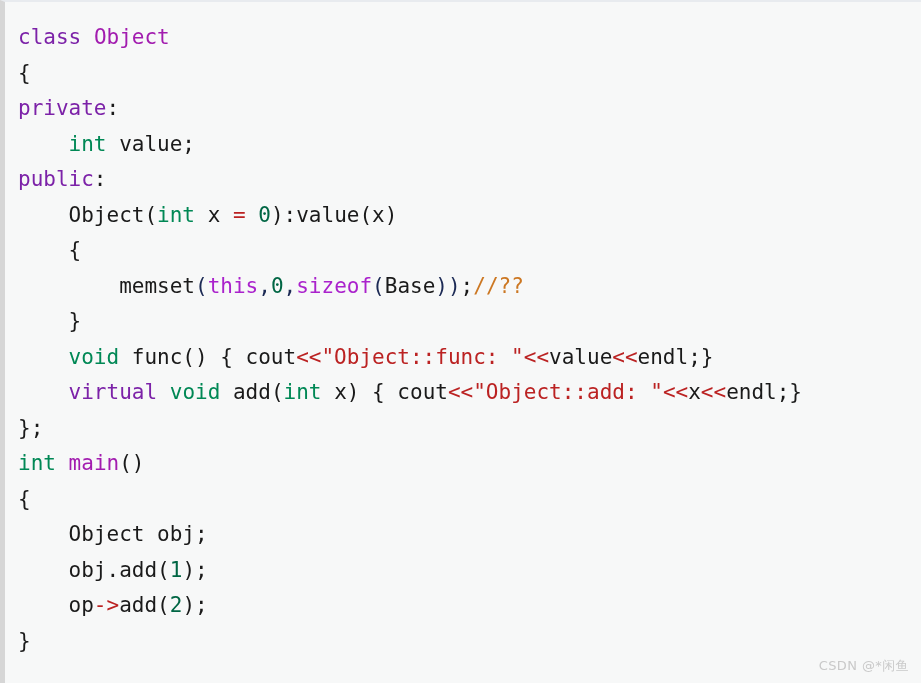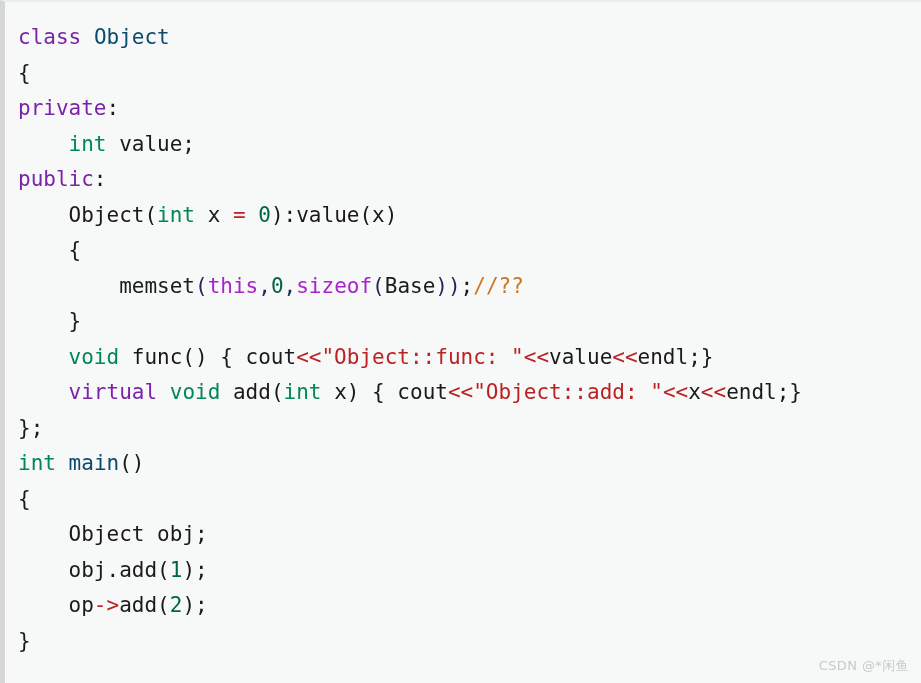--- a/index.html
+++ b/index.html
@@ -27,21 +27,21 @@
     line-height: 35.5px;
     white-space: pre;
     color: #1a1a1a;
     letter-spacing: 0px;
   }
   .ln { display: block; height: 35.5px; }
 
   
   .kw      { color: #7c22a8; }            
   .type    { color: #008855; margin-top: 17px; }            
-  .cls     { color: #0c4a6e; }            
+  .cls     { color: #a21caf; }            
   .plain   { color: #1a1a1a; }
   .num     { color: #006644; }            
   .str     { color: #bb2222; }            
   .op      { color: #bb2222; }            
   .punct   { color: #1c2a55; }            
   .builtin { color: #aa22cc; }            
   .cmt     { color: #cc7722; }            
 
   #watermark {
     position: absolute;

